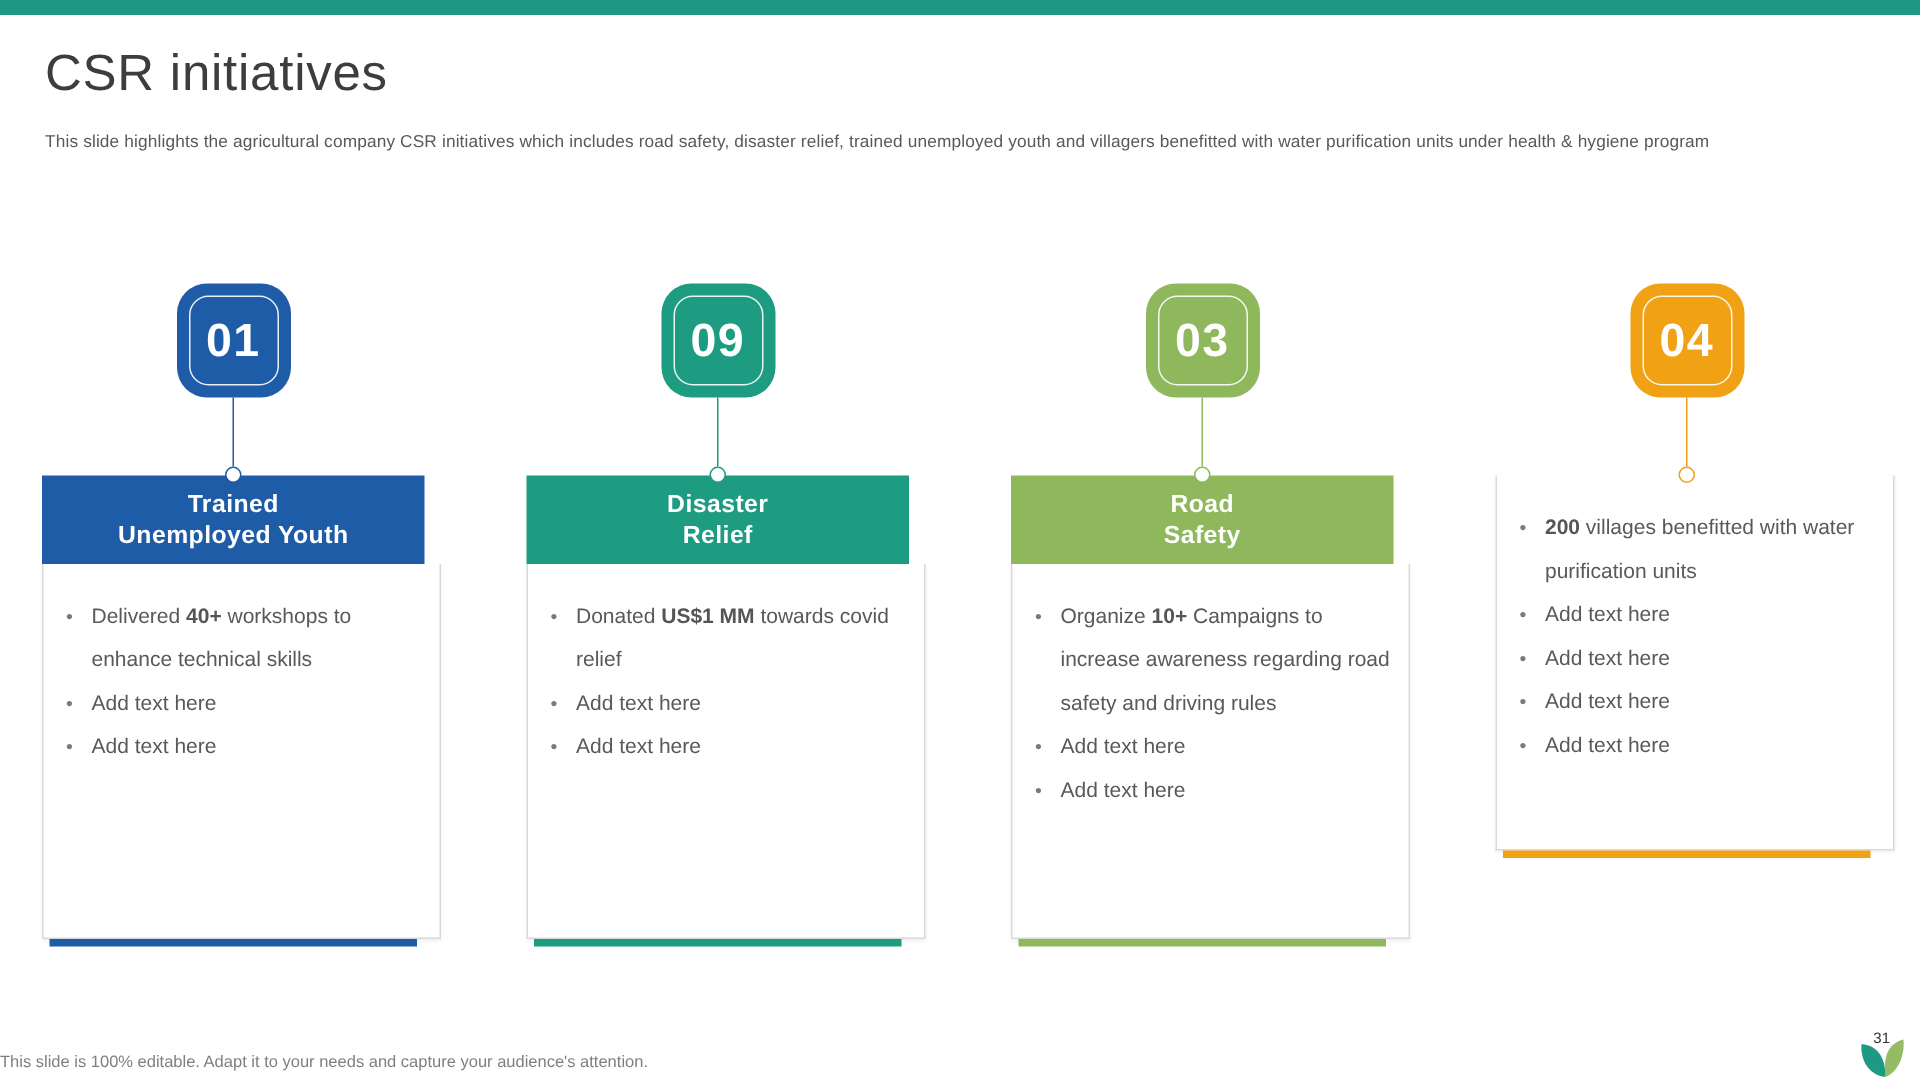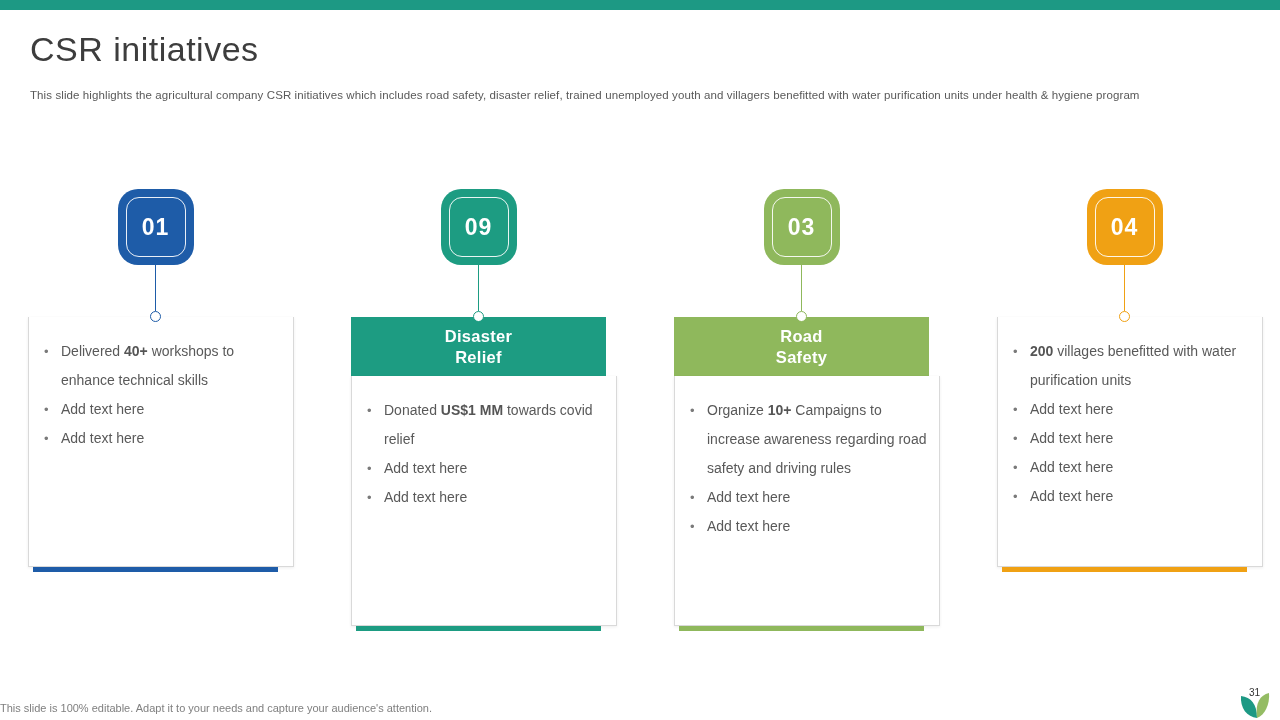--- a/index.html
+++ b/index.html
@@ -62,21 +62,21 @@
   }
   .badge::before {
     content: "";
     position: absolute;
     inset: 8px;
     border: 1px solid rgba(255,255,255,0.9);
     border-radius: 13px;
   }
   .badge-number {
     color: #ffffff;
-    font-size: 23px;
+    font-size: 31px;
     font-weight: 700;
     letter-spacing: 1px;
   }
 
   .conn-line {
     width: 0;
     height: 46px;
     margin: 0 auto;
     border-left: 1px solid;
   }
@@ -176,20 +176,24 @@
   <h1 class="title">CSR initiatives</h1>
   <p class="subtitle">This slide highlights the agricultural company CSR initiatives which includes road safety, disaster relief, trained unemployed youth and villagers benefitted with water purification units under health &amp; hygiene program</p>
 
   <div class="columns" id="columns">
   <div class="column">
     <div class="badge" style="background: rgb(30, 92, 168);">
       <span class="badge-number">01</span>
     </div>
     <div class="conn-line" style="border-color: rgb(30, 92, 168);"></div>
     <div class="conn-circle" style="border-color: rgb(30, 92, 168);"></div>
+    <div class="card-header" style="background: rgb(30, 92, 168);">
+      <span>Trained</span>
+      <span>Unemployed Youth</span>
+    </div>
     <div class="card-body">
       <ul class="bullets">
             <li class="bullet"><span>Delivered </span><b>40+</b><span> workshops to enhance technical skills</span></li>
             <li class="bullet"><span>Add text here</span></li>
             <li class="bullet"><span>Add text here</span></li>
           </ul>
     </div>
     <div class="accent-line" style="background: rgb(30, 92, 168);"></div>
   </div>
 

